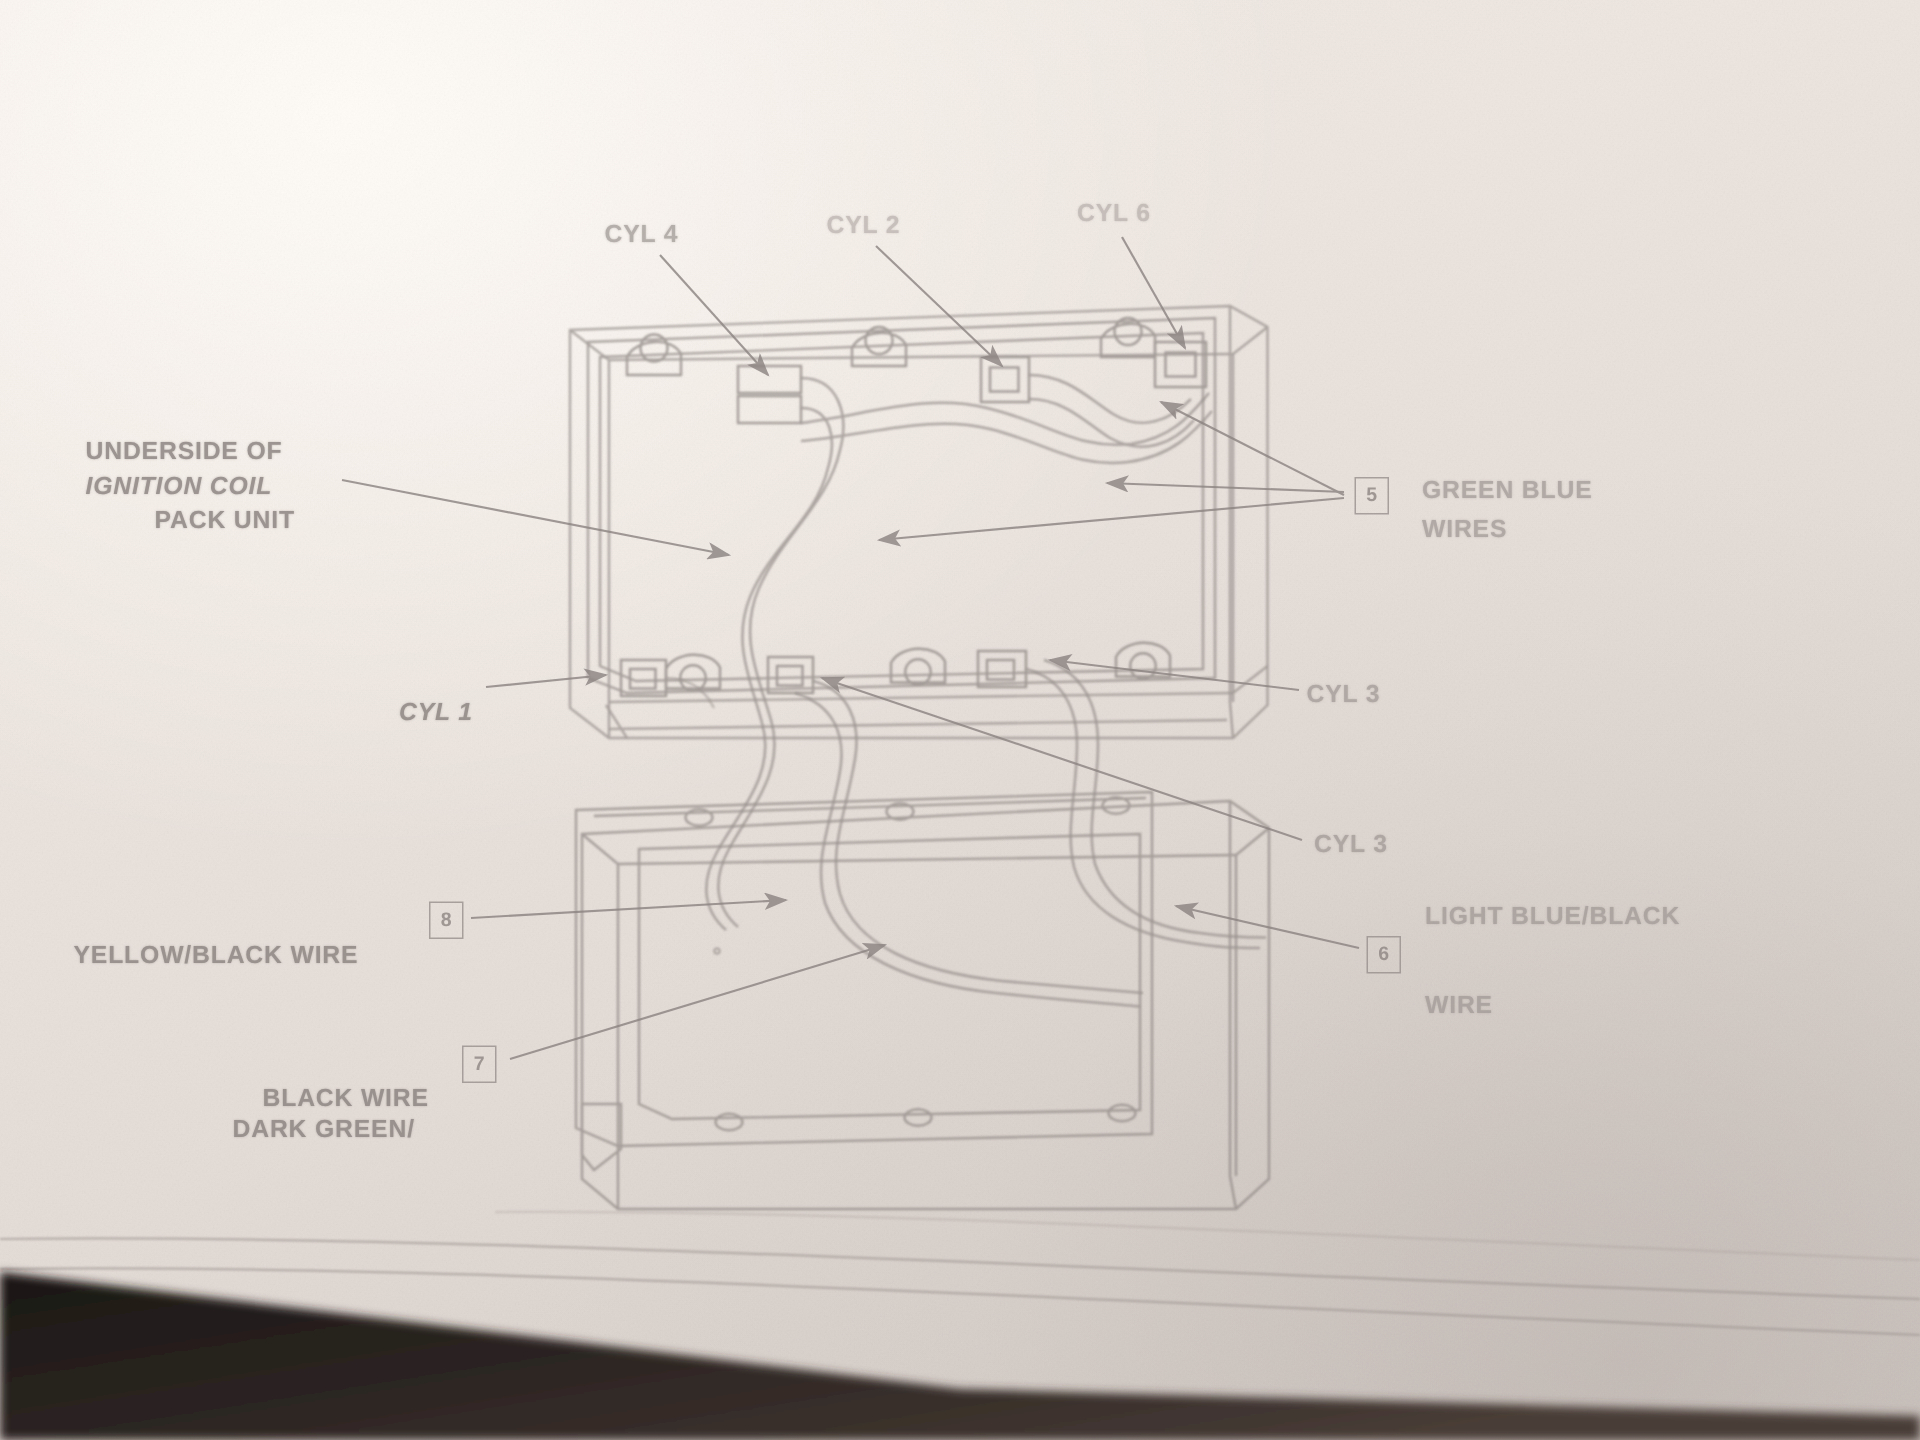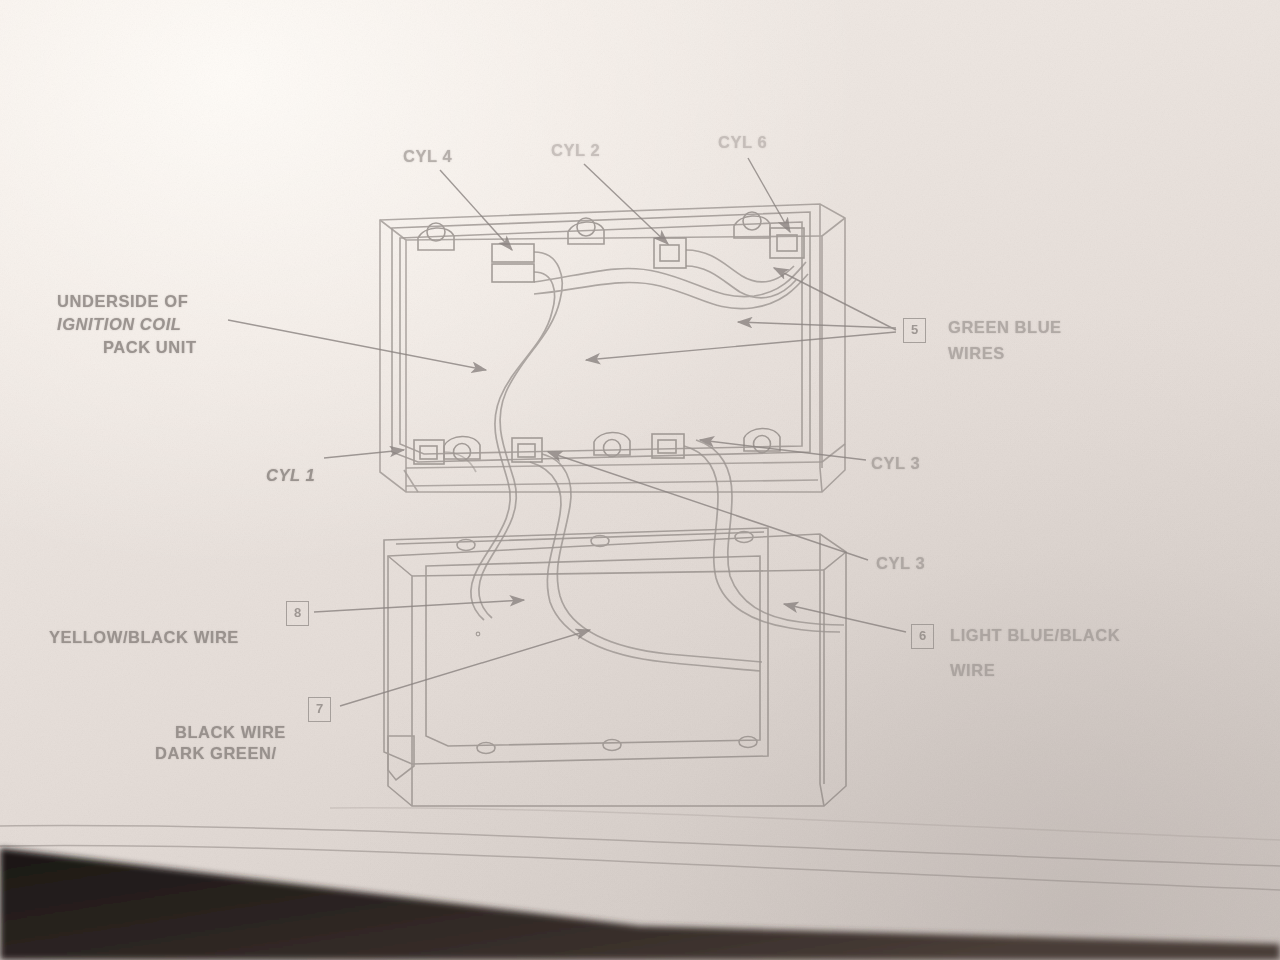--- a/index.html
+++ b/index.html
@@ -291,21 +291,21 @@
   <div class="lbl" style="left:266px; top:464px;font-style:italic;">CYL 1</div>
 
   <div class="lbl faint" style="left:871px; top:452px;">CYL 3</div>
 
   <div class="lbl faint" style="left:876px; top:552px;">CYL 3</div>
 
   <div class="lbl" style="left:49px; top:626px;">YELLOW/BLACK WIRE</div>
   <div class="marker" style="left:286px; top:601px;">8</div>
 
   <div class="marker" style="left:911px; top:624px;">6</div>
-  <div class="lbl faint" style="left:950px; top:624px;">LIGHT BLUE/BLACK</div>
+  <div class="lbl faint" style="left:950px; top:600px;">LIGHT BLUE/BLACK</div>
   <div class="lbl faint" style="left:950px; top:659px;">WIRE</div>
 
   <div class="lbl" style="left:155px; top:698px;margin-top:44px;">DARK GREEN/</div>
   <div class="lbl" style="left:175px; top:721px;">BLACK WIRE</div>
   <div class="marker" style="left:308px; top:697px;">7</div>
 
   <svg id="shadow-corner" width="1280" height="230" viewBox="0 0 1280 230" xmlns="http://www.w3.org/2000/svg">
     <defs>
       <linearGradient id="shadeGrad" x1="0" y1="0" x2="1" y2="0.55">
         <stop offset="0%" stop-color="#1b1715"></stop>

